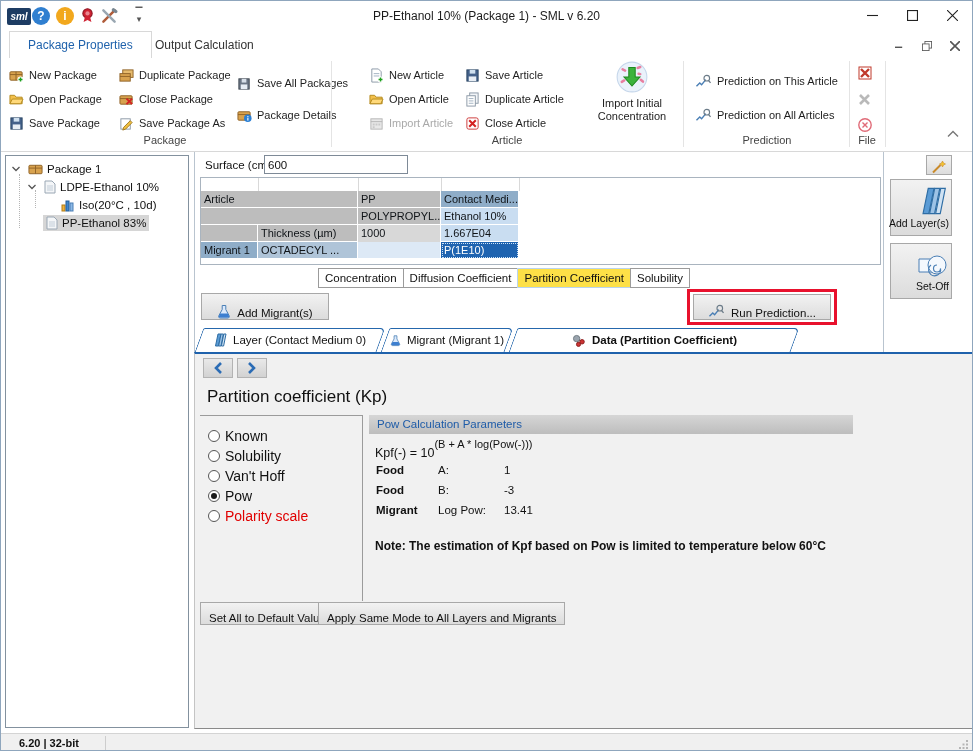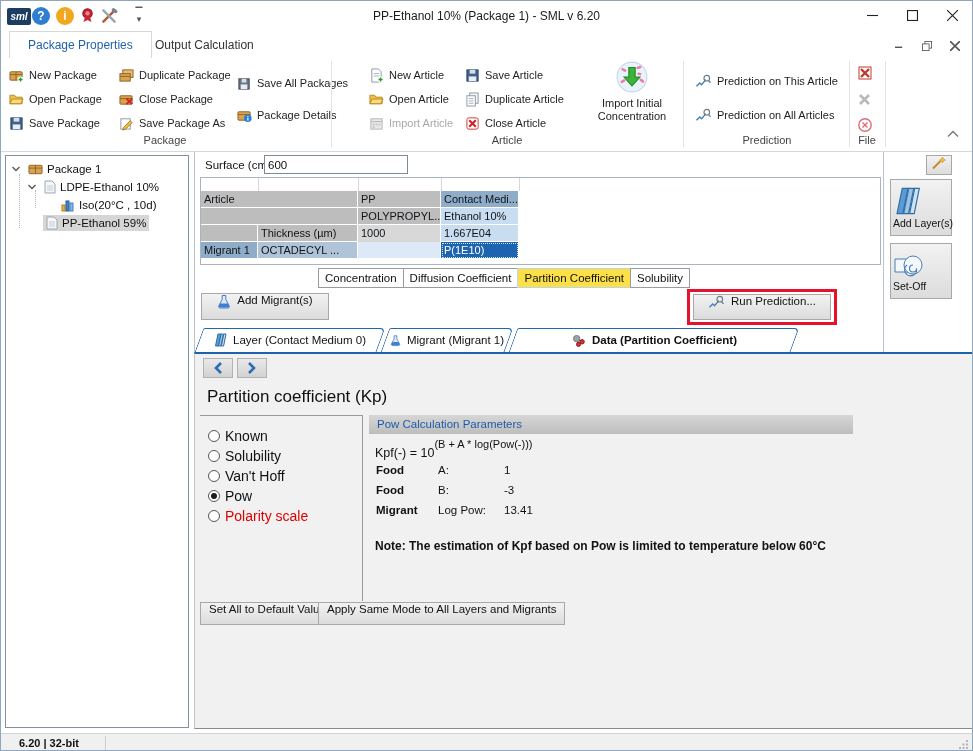--- a/index.html
+++ b/index.html
@@ -65,21 +65,21 @@
   .c-blue{background:#c9ddf1}
   .c-vblue{background:#dde9f6}
   .c-sel{background:#1e63b0;color:#fff;outline:1px dotted #cfe3f7;outline-offset:-2px}
 
   
   #coef-tabs{position:absolute;left:318px;top:267px;display:flex}
   .ctab{height:20px;border:1px solid #9b9b9b;margin-left:-1px;background:#fff;display:flex;align-items:center;
         padding:0 6px;font-size:11.5px;color:#111;white-space:nowrap}
   .ctab.active{background:#fde047;border-color:#b9d4ee}
 
-  .btn{background:linear-gradient(#f2f2f2,#dcdcdc);border:1px solid #a8a8a8;display:flex;align-items:flex-start;
+  .btn{background:linear-gradient(#f2f2f2,#dcdcdc);border:1px solid #a8a8a8;display:flex;align-items:flex-end;
        justify-content:center;gap:6px;font-size:11.5px;color:#111;white-space:nowrap}
   #add-migrants{position:absolute;left:200px;top:292px;width:128px;height:27px}
   #run-prediction{position:absolute;left:692px;top:293px;width:138px;height:26px}
   #annotation-box{position:absolute;left:686px;top:288px;width:150px;height:36px;border:3px solid #e8112d}
 
   
   .stab{position:absolute;top:327px;height:24px}
   .stab .shape{position:absolute;inset:0;background:#fff;border:1px solid #2567ac;border-bottom:none;
                transform:skewX(-20deg);border-top-right-radius:5px;border-top-left-radius:2px}
   .stab .lab{position:relative;height:100%;display:flex;align-items:center;justify-content:center;gap:6px;
@@ -410,21 +410,21 @@
       <span>Iso(20°C , 10d)</span>
         </span>
       </div>
 
     <div class="titem selected" style="left:37px;top:58px">
       <span class="hl">
           <svg width="12" height="14" viewBox="0 0 12 14">
             <path d="M1 1h7l3 3v9H1z" fill="#f4f6f8" stroke="#9aa7b4"></path>
             <path d="M3 6h6M3 8h6M3 10h6" stroke="#c2cdd8"></path>
           </svg>
-      <span>PP-Ethanol 59%</span>
+      <span>PP-Ethanol 83%</span>
         </span>
       </div>
   </div>
 
   <div id="main-upper"></div>
 
   <div id="surface-label">Surface (cm^2)</div>
   <input id="surface-input" value="600" style="">
 
   <div id="pkg-table">

